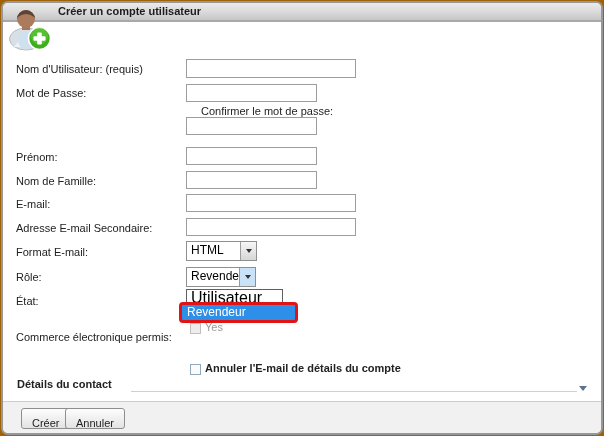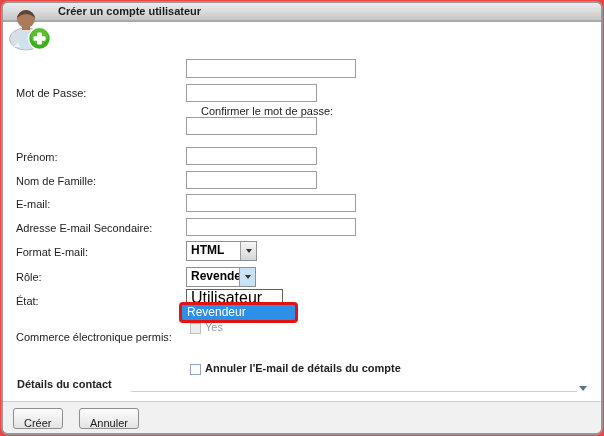--- a/index.html
+++ b/index.html
@@ -1,33 +1,33 @@
 <!DOCTYPE html>
 <html><head>
 <meta charset="utf-8">
 <style>
   html,body{margin:0;padding:0;background:#fff;}
   body{font-family:"Liberation Sans","DejaVu Sans",sans-serif;}
-  .stage{position:relative;width:604px;height:436px;background:#ef4444;}
+  .stage{position:relative;width:604px;height:436px;background:#a16207;}
   .dialog{position:absolute;left:1px;top:1px;width:602px;height:434px;
     border:2px solid #989898;border-radius:7px;box-sizing:border-box;
     overflow:hidden;background:#fff;}
   .titlebar{position:absolute;left:0;top:0;right:0;height:17px;
     background:linear-gradient(#ebebeb,#d9d9d9 55%,#c6c6c6);
     border-bottom:2px solid #a8a8a8;}
   .title{position:absolute;left:55px;top:2px;font-size:11px;font-weight:bold;color:#1c1c1c;}
   .avatar{position:absolute;left:3px;top:2px;width:46px;height:46px;z-index:3;}
   .lbl{position:absolute;font-size:11px;color:#222;white-space:nowrap;}
   .lbl.gray{color:#999;}
   .lbl.bold{font-weight:bold;}
   .inp{position:absolute;border:1px solid #9d9d9d;background:#fff;
     font-size:11px;padding:0 2px;box-sizing:border-box;border-radius:0;}
   .sel{position:absolute;border:1px solid #8f8f8f;background:#fff;display:flex;
     align-items:stretch;font-size:12px;box-sizing:border-box;}
-  .sel .txt{flex:1;padding:1px 0 0 4px;color:#000;overflow:hidden;font-weight:bold;}
+  .sel .txt{flex:1;padding:1px 0 0 4px;color:#000;overflow:hidden;}
   .arrow-btn{width:15px;border-left:1px solid #9d9d9d;
     background:linear-gradient(#f6f6f6,#d7d7d7);display:flex;align-items:center;
     justify-content:center;}
   .arrow-btn.blue{background:#c9e2f8;border-left-color:#74a4d1;}
   .tri-down{width:0;height:0;border-left:3.5px solid transparent;
     border-right:3.5px solid transparent;border-top:4.5px solid #333;}
   .link{position:absolute;font-size:11px;color:#2a64c5;text-decoration:underline;cursor:pointer;}
   .droplist{position:absolute;left:183px;top:286px;width:97px;height:31px;
     background:#fff;border:1px solid #5f5f5f;box-sizing:border-box;z-index:4;}
   .opt{font-size:16px;color:#000;padding:0 0 0 4px;height:15px;line-height:15px;}
@@ -41,23 +41,23 @@
   .contact-line{position:absolute;left:128px;top:388px;width:446px;height:0;
     border-top:1px solid #c9d1da;}
   .collapse-tri{position:absolute;left:576px;top:383px;width:0;height:0;
     border-left:4px solid transparent;border-right:4px solid transparent;
     border-top:5px solid #5a7390;cursor:pointer;}
   .footer{position:absolute;left:0;right:0;bottom:0;height:31px;
     background:#f1f1f1;border-top:1px solid #cdcdcd;}
   .btn{position:absolute;top:6px;height:21px;font-size:11px;color:#222;
     border:1px solid #8e8e8e;border-radius:3px;
     background:linear-gradient(#fdfdfd,#e3e3e3);padding:8px 10px;
-    font-family:"Liberation Sans","DejaVu Sans",sans-serif;cursor:pointer;}
+    font-family:"Liberation Sans","DejaVu Sans",sans-serif;cursor:pointer;margin-left:8px;}
   .btn.create{left:10px;}
-  .btn.cancel{left:76px;text-align:center;}
+  .btn.cancel{left:54px;text-align:center;}
 </style>
 </head>
 <body>
 
 <div class="stage">
   <div class="dialog">
 
     <div class="titlebar">
       <span class="title">Créer un compte utilisateur</span>
     </div>
@@ -68,20 +68,21 @@
       <ellipse cx="20" cy="35" rx="8" ry="9.5" fill="#cfe0ef"></ellipse>
       <rect x="16" y="18" width="8" height="7" fill="#a97757"></rect>
       <circle cx="20" cy="14" r="9" fill="#ab7b5c"></circle>
       <path d="M11 14 a9 9 0 0 1 18 0 l-1 -2 q-8 -6 -16 0 Z" fill="#5d4434"></path>
       <circle cx="33.5" cy="33.5" r="11" fill="#3fae1e" stroke="#ffffff" stroke-width="1.6"></circle>
       <circle cx="33.5" cy="31" r="8.5" fill="#6fce43" opacity="0.55"></circle>
       <rect x="27.5" y="31.2" width="12" height="4.6" rx="1" fill="#ffffff"></rect>
       <rect x="31.2" y="27.5" width="4.6" height="12" rx="1" fill="#ffffff"></rect>
     </svg>
 
+    <span class="lbl" style="left:13px;top:60px">Nom d'Utilisateur: (requis)</span>
     <input class="inp" style="left: 183px; top: 56px; width: 170px; height: 19px;" type="text" value="">
 
     <span class="lbl" style="left:13px;top:84px">Mot de Passe:</span>
     <input class="inp" style="left: 183px; top: 81px; width: 131px; height: 18px;" type="text" value="">
 
     <span class="lbl" style="left:198px;top:102px">Confirmer le mot de passe:</span>
     <input class="inp" style="left: 183px; top: 114px; width: 131px; height: 18px;" type="text" value="">
 
     <span class="lbl" style="left:13px;top:148px">Prénom:</span>
     <input class="inp" style="left: 183px; top: 144px; width: 131px; height: 18px;" type="text" value="">

